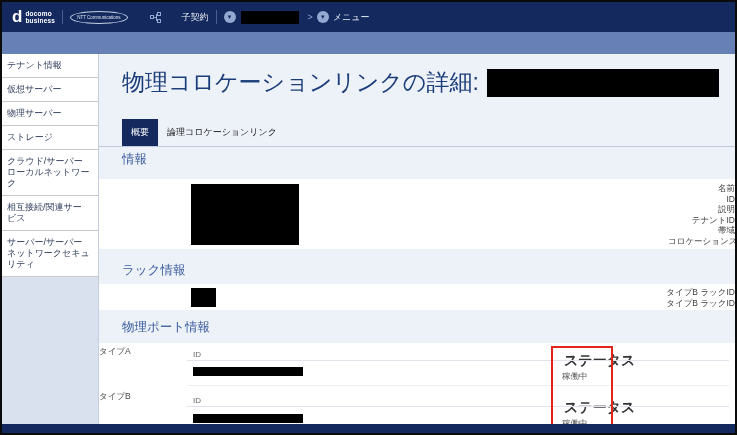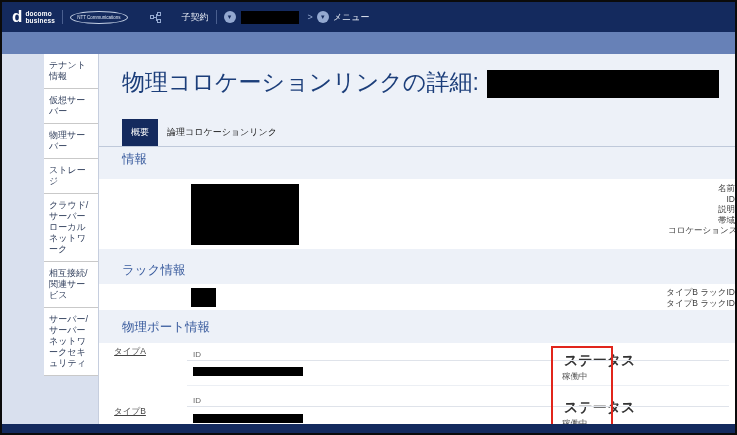--- a/index.html
+++ b/index.html
@@ -31,30 +31,30 @@
     font-size:7px; color:var(--navy,#142a5e); cursor:pointer; flex:none;
   }
   .header-redaction { width:58px; height:13px; background:#000; margin:0 5px; }
   .crumb-gt { font-size:9px; color:#94a9d1; margin:0 4px; }
   .menu-label { font-size:9px; color:#e8edf6; margin-left:4px; cursor:pointer; }
 
   .band { height:22px; background:var(--band,#6781b7); }
 
   
   .body { display:flex; height:370px; }
-  .sidebar { width:97px; background:#d9e0ee; border-right:1px solid #c6cede; flex:none;padding-left:42px; }
+  .sidebar { width:97px; background:#d9e0ee; border-right:1px solid #c6cede; flex:none; }
   .sidebar-items { background:#fff; }
   .sidebar-item {
     padding:6px 8px 6px 5px; font-size:9px; line-height:11px;
     color:#33415e; border-bottom:1px solid #c9c9c9; cursor:pointer;
   }
 
   .main { flex:1; position:relative; overflow:hidden; }
 
-  .title-row { margin:13px 0 0 23px; display:flex; align-items:flex-end; gap:8px; }
+  .title-row { margin:13px 0 0 23px; display:flex; align-items:center; gap:8px; }
   .page-title { font-size:23px; color:var(--title-blue,#1c3e7a); white-space:nowrap; }
   .title-redaction { width:232px; height:28px; background:#000; flex:none; }
 
   .tabs { margin-top:21px; display:flex; align-items:flex-end; border-bottom:1px solid #bfc9da; padding-left:23px; }
   .tab { font-size:9px; padding:7px 9px; color:#1a1a1a; cursor:pointer; }
   .tab.active { background:var(--navy,#142a5e); color:#fff; }
 
   .section-heading { margin:4px 0 0 23px; font-size:12.5px; font-weight:400; color:var(--heading-blue,#3a5c9e); }
   .section-heading.rack  { margin-top:13px; }
   .section-heading.ports { margin-top:9px; }
@@ -64,21 +64,21 @@
   .info-row { display:flex;justify-content:flex-end; }
   .info-label { width:67px; text-align:right; font-size:8.5px; line-height:10.5px; color:#3b3b3b; white-space:nowrap; }
   .info-redaction { position:absolute; left:92px; top:5px; width:108px; height:61px; background:#000; }
 
   .rack-panel { margin-top:5px; height:26px; padding-top:3px; }
   .rack-label { width:80px; text-align:right; font-size:8.5px; line-height:11px; color:#3b3b3b; white-space:nowrap; }
   .rack-redaction { position:absolute; left:92px; top:4px; width:25px; height:19px; background:#000; }
 
   .ports-panel { margin-top:7px; height:93px; }
   .ports-panel .abs { position:absolute; white-space:nowrap; }
-  .type-label { left:0; width:62px; text-align:center; font-size:8.5px; color:#444;text-decoration:underline; }
+  .type-label { left:0; width:62px; text-align:left; font-size:8.5px; color:#444; }
   .col-id { font-size:8px; color:#666; }
   .col-status { font-size:14px; color:#333; font-weight:bold; }
   .status-value { font-size:8.5px; color:#555; }
   .row-line { position:absolute; left:88px; right:6px; height:1px; background:#dfe3ea; }
   .row-line.light { background:#eceff4; }
   .port-redaction { position:absolute; left:94px; width:110px; height:9px; background:#000; }
   .highlight-box {
     position:absolute; left:452px; top:3px; width:62px; height:88px;
     border:2px solid var(--highlight-red,#e1251b);
   }
@@ -161,20 +161,23 @@
         <div class="info-row">
             <span class="info-label">名前</span>
           </div>
         <div class="info-row">
             <span class="info-label">ID</span>
           </div>
         <div class="info-row">
             <span class="info-label">説明</span>
           </div>
         <div class="info-row">
+            <span class="info-label">テナントID</span>
+          </div>
+        <div class="info-row">
             <span class="info-label">帯域</span>
           </div>
         <div class="info-row">
             <span class="info-label">コロケーションスペース名</span>
           </div>
         <span class="info-redaction"></span>
       </div>
 
       <h2 class="section-heading rack">ラック情報</h2>
       <div class="panel rack-panel">
@@ -191,21 +194,21 @@
       <div class="panel ports-panel">
 
         <span class="abs type-label" style="top:3px">タイプA</span>
         <span class="abs col-id" style="left:94px; top:7px">ID</span>
         <span class="abs col-status" style="left:465px; top:9px">ステータス</span>
         <span class="row-line" style="top:17px"></span>
         <span class="port-redaction" style="top:24px"></span>
         <span class="abs status-value" style="left:463px; top:28px">稼働中</span>
         <span class="row-line light" style="top:42px"></span>
 
-        <span class="abs type-label" style="top:63px">タイプB</span>
+        <span class="abs type-label" style="top:48px">タイプB</span>
         <span class="abs col-id" style="left:94px; top:53px">ID</span>
         <span class="abs col-status" style="left:465px; top:56px">ステータス</span>
         <span class="row-line" style="top:63px"></span>
         <span class="port-redaction" style="top:71px"></span>
         <span class="abs status-value" style="left:463px; top:75px">稼働中</span>
 
         <span class="highlight-box"></span>
       </div>
 
     </main>

